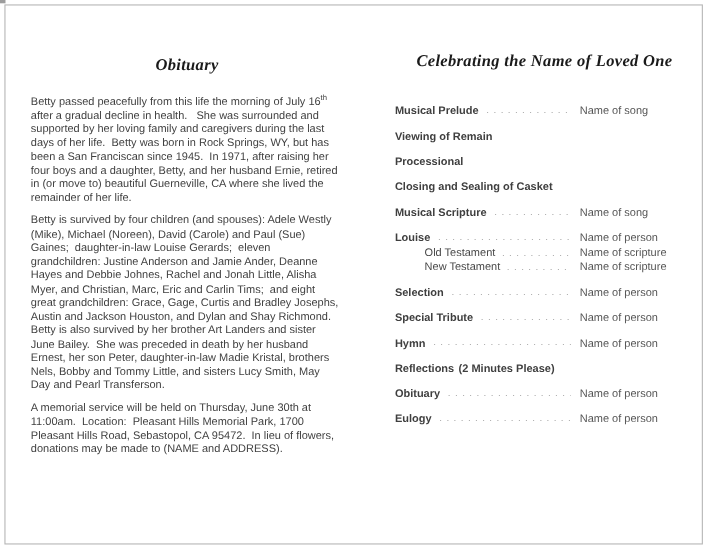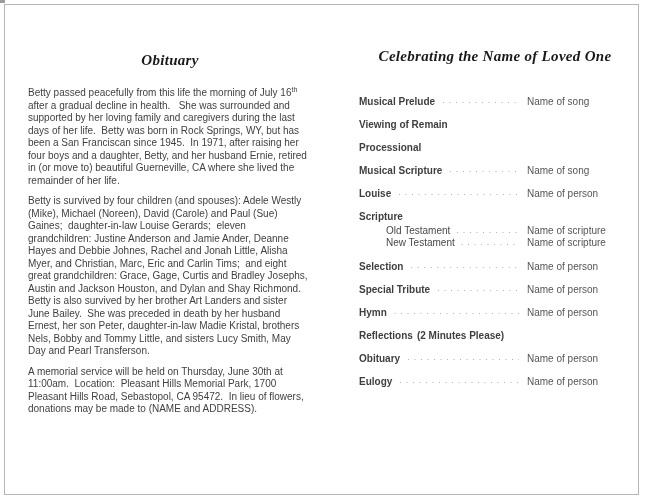--- a/index.html
+++ b/index.html
@@ -153,36 +153,36 @@
   </div>
 
   <div class="row">
     <span class="label">Viewing of Remain</span>
   </div>
 
   <div class="row">
     <span class="label">Processional</span>
   </div>
 
+  <div class="row">
+    <span class="label">Closing and Sealing of Casket</span>
+  </div>
 
   <div class="row">
     <span class="label">Musical Scripture</span>
     <span class="leader"></span>
     <span class="value">Name of song</span>
   </div>
 
   <div class="row">
     <span class="label">Louise</span>
     <span class="leader"></span>
     <span class="value">Name of person</span>
   </div>
 
-  <div class="row">
-    <span class="label">Scripture</span>
-  </div>
   <div class="sub-rows">
     <div class="row sub">
       <span class="label">Old Testament</span>
       <span class="leader"></span>
       <span class="value">Name of scripture</span>
     </div>
     <div class="row sub">
       <span class="label">New Testament</span>
       <span class="leader"></span>
       <span class="value">Name of scripture</span>

